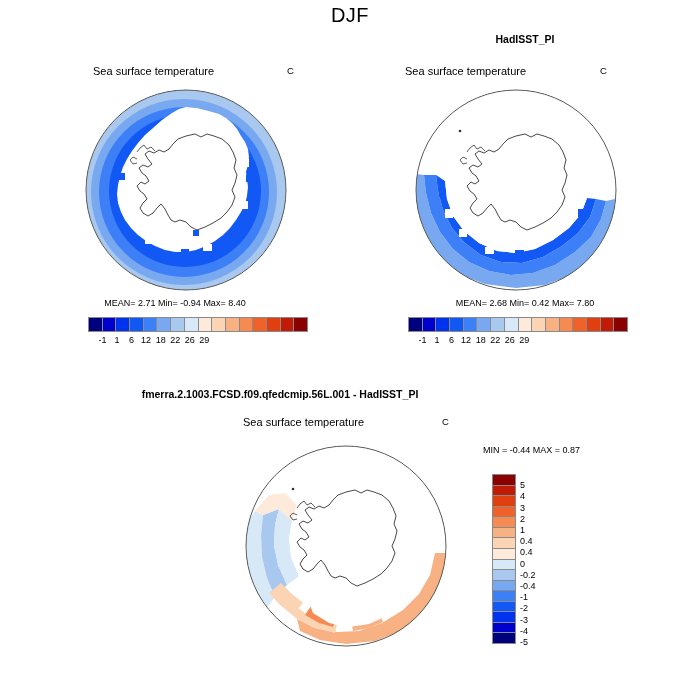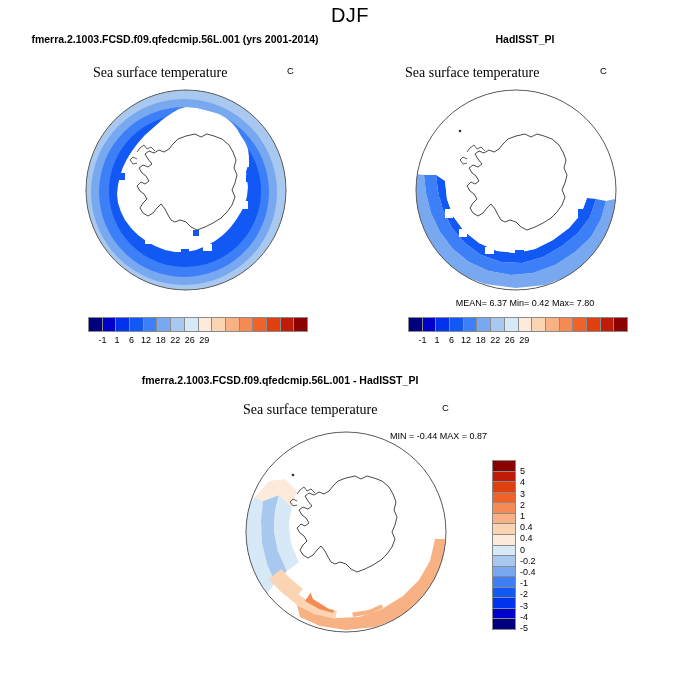--- a/index.html
+++ b/index.html
@@ -15,21 +15,21 @@
     font-size:20px;letter-spacing:.5px;
   }
 
   .panel{position:absolute;}
 
   .panel-title{
     position:absolute;width:100%;text-align:center;
     font-size:10.5px;font-weight:bold;
   }
   .var-label{
-    position:absolute;font-size:14px;white-space:nowrap;font-family:Liberation Serif, serif;
+    position:absolute;font-size:11px;white-space:nowrap;
   }
   .unit-label{
     position:absolute;font-size:9.5px;
   }
   .stats{
     position:absolute;width:100%;text-align:center;
     font-size:9px;white-space:nowrap;
   }
 
   
@@ -52,21 +52,20 @@
 </style>
 </head>
 <body>
 
 <div class="fig">
 
   <div class="main-title">DJF</div>
 
   <div class="panel" style="left:0px;top:26px;width:350px;height:330px;">
 
-    <div class="panel-title" style="top:7px;">fmerra.2.1003.FCSD.f09.qfedcmip.56L.001 (yrs 2001-2014)</div>
 
     <div class="var-label" style="left:93px;top:39px;">Sea surface temperature</div>
 
     <div class="unit-label" style="left:287px;top:39px;">C</div>
 
     <div class="globe" style="left:85px;top:63px;width:202px;height:202px;">
       <svg width="202" height="202" viewBox="0 0 202 202">
         <defs>
           <clipPath id="clipM">
               <circle cx="101" cy="101" r="100"></circle>
@@ -107,20 +106,21 @@
                    L62 110 L59 105 L55 102 L52 97 L56 93 L60 95 L64 92
                    L61 87 L57 84 L54 79 L58 76 L63 78 L67 75 L63 70 L60 65
                    L64 62 L69 64 L74 61 L79 63 L84 60 L88 55 L93 50 Z" fill="none" stroke="#333" stroke-width="0.9"></path>
           <path d="M70 62 L66 58 L62 60 L59 56 L55 59 L52 63" fill="none" stroke="#333" stroke-width="0.8"></path>
           <path d="M52 70 L48 68 L45 71 L48 75 L52 74" fill="none" stroke="#333" stroke-width="0.8"></path>
         </g>
         <circle cx="101" cy="101" r="100" fill="none" stroke="#555" stroke-width="1"></circle>
       </svg>
     </div>
 
+    <div class="stats" style="top:272px;">MEAN=  2.71  Min=  -0.94  Max=  8.40</div>
 
     <div class="cbar-h" id="cbar-model" style="left:88px;top:291px;width:218px;height:13px;">
         <div class="cell" style="background: rgb(0, 0, 127);"></div>
         <div class="cell" style="background: rgb(0, 0, 205);"></div>
         <div class="cell" style="background: rgb(0, 51, 238);"></div>
         <div class="cell" style="background: rgb(17, 88, 244);"></div>
         <div class="cell" style="background: rgb(61, 127, 246);"></div>
         <div class="cell" style="background: rgb(120, 168, 239);"></div>
         <div class="cell" style="background: rgb(169, 200, 239);"></div>
         <div class="cell" style="background: rgb(215, 232, 247);"></div>
@@ -199,21 +199,21 @@
                    L62 110 L59 105 L55 102 L52 97 L56 93 L60 95 L64 92
                    L61 87 L57 84 L54 79 L58 76 L63 78 L67 75 L63 70 L60 65
                    L64 62 L69 64 L74 61 L79 63 L84 60 L88 55 L93 50 Z" fill="none" stroke="#333" stroke-width="0.9"></path>
           <path d="M70 62 L66 58 L62 60 L59 56 L55 59 L52 63" fill="none" stroke="#333" stroke-width="0.8"></path>
           <path d="M52 70 L48 68 L45 71 L48 75 L52 74" fill="none" stroke="#333" stroke-width="0.8"></path>
         </g>
         <circle cx="101" cy="101" r="100" fill="none" stroke="#555" stroke-width="1"></circle>
       </svg>
     </div>
 
-    <div class="stats" style="top:272px;">MEAN=  6.37  Min=  0.42  Max=  7.80</div>
+    <div class="stats" style="top:272px;">MEAN=  2.68  Min=  0.42  Max=  7.80</div>
 
     <div class="cbar-h" id="cbar-obs" style="left:58px;top:291px;width:218px;height:13px;">
         <div class="cell" style="background: rgb(0, 0, 127);"></div>
         <div class="cell" style="background: rgb(0, 0, 205);"></div>
         <div class="cell" style="background: rgb(0, 51, 238);"></div>
         <div class="cell" style="background: rgb(17, 88, 244);"></div>
         <div class="cell" style="background: rgb(61, 127, 246);"></div>
         <div class="cell" style="background: rgb(120, 168, 239);"></div>
         <div class="cell" style="background: rgb(169, 200, 239);"></div>
         <div class="cell" style="background: rgb(215, 232, 247);"></div>
@@ -231,29 +231,29 @@
         <span style="left: 29.0667px;">1</span>
         <span style="left: 43.6px;">6</span>
         <span style="left: 58.1333px;">12</span>
         <span style="left: 72.6667px;">18</span>
         <span style="left: 87.2px;">22</span>
         <span style="left: 101.733px;">26</span>
         <span style="left: 116.267px;">29</span>
       </div>
   </div>
 
-  <div class="panel" style="left:0px;top:368px;width:560px;height:300px;">
+  <div class="panel" style="left:0px;top:382px;width:560px;height:300px;">
 
     <div class="panel-title" style="top:6px;">fmerra.2.1003.FCSD.f09.qfedcmip.56L.001 - HadISST_PI</div>
 
     <div class="var-label" style="left:243px;top:34px;">Sea surface temperature</div>
 
     <div class="unit-label" style="left:442px;top:34px;">C</div>
 
-    <div class="stats" style="left:390px;top:63px;width:190px;text-align:left;">MIN =  -0.44 MAX =   0.87</div>
+    <div class="stats" style="left:390px;top:63px;width:190px;text-align:right;">MIN =  -0.44 MAX =   0.87</div>
 
     <div class="globe" style="left:245px;top:63px;width:202px;height:202px;">
       <svg width="202" height="202" viewBox="0 0 202 202">
         <defs>
           <clipPath id="clipD">
               <circle cx="101" cy="101" r="100"></circle>
             </clipPath>
         </defs>
         <g clip-path="url(#clipD)">
           <rect x="0" y="0" width="202" height="202" fill="#ffffff"></rect>

